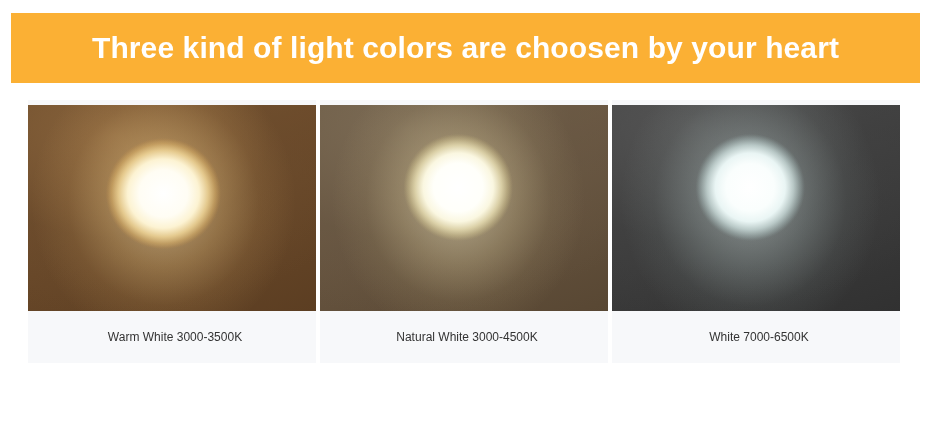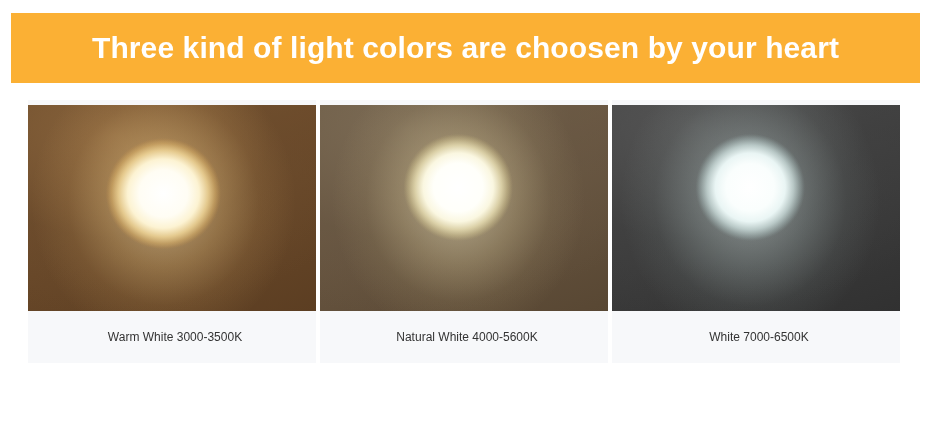--- a/index.html
+++ b/index.html
@@ -202,21 +202,21 @@
         <span class="caption-text">Warm White 3000-3500K</span>
       </div>
     </div>
 
     <div class="card">
       <div class="photo photo-natural">
         <div class="base"></div>
         <div class="glow"></div>
       </div>
       <div class="caption">
-        <span class="caption-text">Natural White 4000-5600K</span>
+        <span class="caption-text">Natural White 3000-4500K</span>
       </div>
     </div>
 
     <div class="card">
       <div class="photo photo-cool">
         <div class="base"></div>
         <div class="glow"></div>
       </div>
       <div class="caption">
         <span class="caption-text">White 7000-6500K</span>

